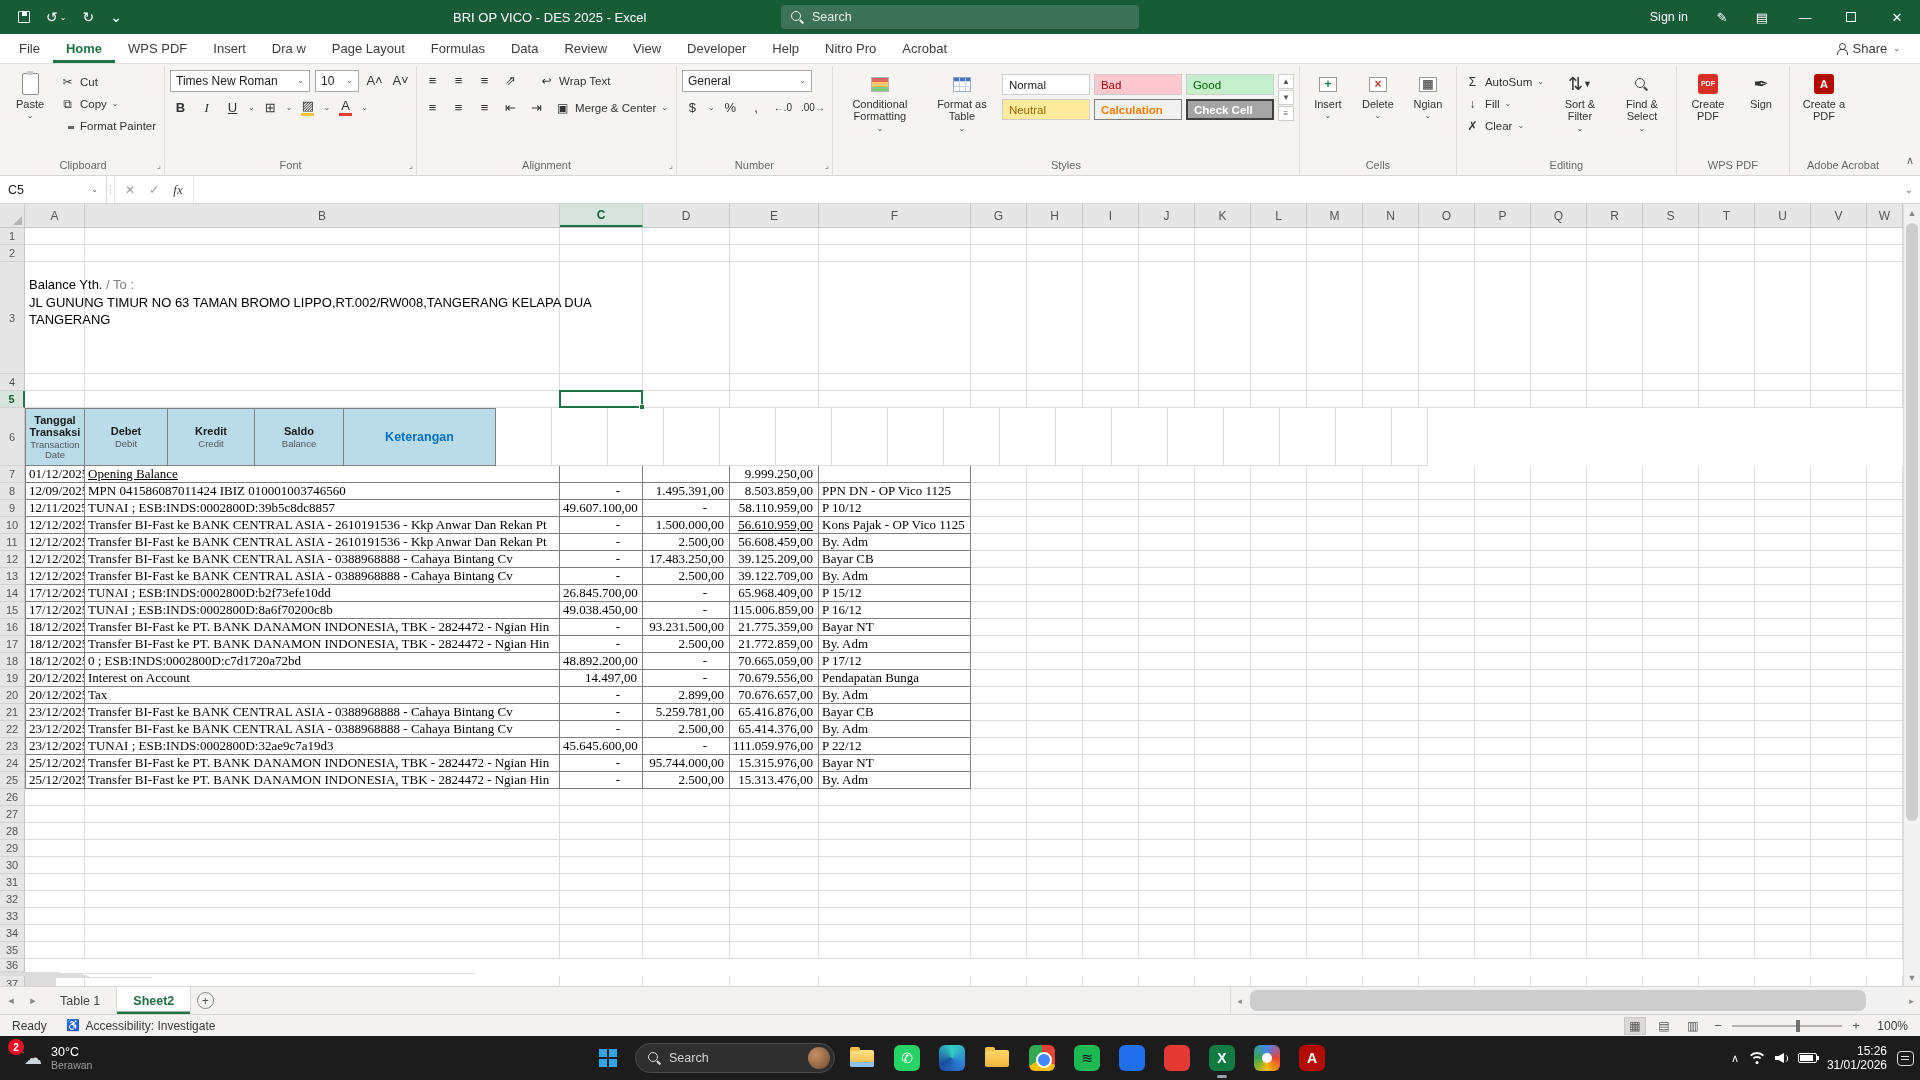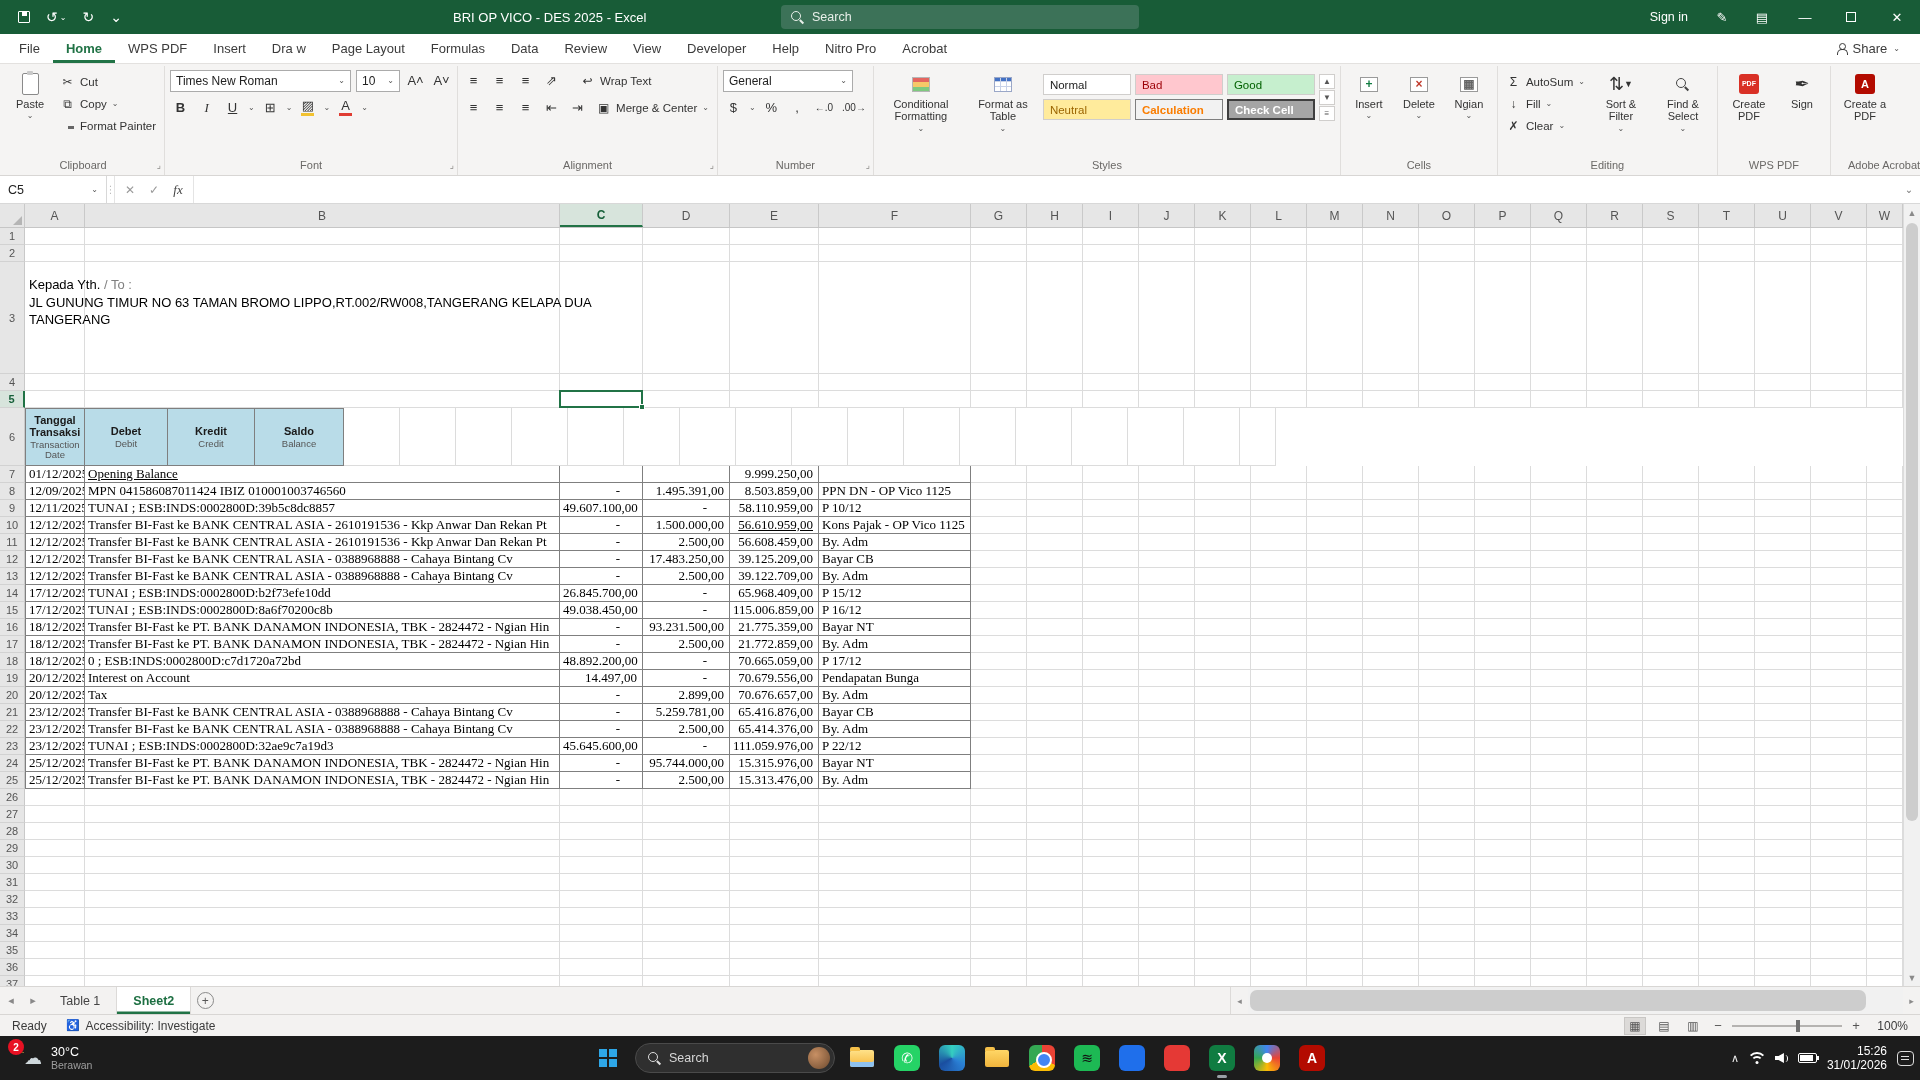--- a/index.html
+++ b/index.html
@@ -279,21 +279,21 @@
             </div>
         </div>
       </div>
       <span class="launcher">⌟</span>
       <div class="rg-label">Clipboard</div>
     </div>
 
     <div class="rgroup">
       <div class="rg-content" style="flex-direction:column;gap:2px">
         <div class="frow">
-          <div class="combo" style="width:181px">
+          <div class="combo" style="width:140px">
               <span>Times New Roman</span>
               <span class="dd">⌄</span>
             </div>
           <div class="combo" style="width:44px">
               <span>10</span>
               <span class="dd">⌄</span>
             </div>
           <span class="iconbtn">A˄</span>
           <span class="iconbtn">A˅</span>
         </div>
@@ -589,21 +589,21 @@
             <div class="g-cell" style="width: 56px;"></div>
             <div class="g-cell" style="width: 56px;"></div>
             <div class="g-cell" style="width: 56px;"></div>
             <div class="g-cell" style="width: 56px;"></div>
             <div class="g-cell" style="width: 36px;"></div>
           </div>
           <div class="g-row" style="height: 112px;">
             <div class="row-h">3</div>
             <div class="g-cell addr-host" style="width: 60px;">
               <div class="addr">
-                <div><span class="a-main">Kepada Yth.</span><span class="a-sub"> / To :</span></div>
+                <div><span class="a-main">Balance Yth.</span><span class="a-sub"> / To :</span></div>
                 <div>JL GUNUNG TIMUR NO 63 TAMAN BROMO LIPPO,RT.002/RW008,TANGERANG KELAPA DUA</div>
                 <div>TANGERANG</div>
               </div>
             </div>
             <div class="g-cell" style="width: 475px;"></div>
             <div class="g-cell" style="width: 83px;"></div>
             <div class="g-cell" style="width: 87px;"></div>
             <div class="g-cell" style="width: 89px;"></div>
             <div class="g-cell" style="width: 152px;"></div>
             <div class="g-cell" style="width: 56px;"></div>
@@ -690,20 +690,23 @@
               <div class="th-en">Debit</div>
             </div>
             <div class="g-cell th tb tb-t" style="width: 87px;">
               <div class="th-id">Kredit</div>
               <div class="th-en">Credit</div>
             </div>
             <div class="g-cell th tb tb-t" style="width: 89px;">
               <div class="th-id">Saldo</div>
               <div class="th-en">Balance</div>
             </div>
+            <div class="g-cell th tb tb-t" style="width: 152px;">
+              <div class="th-ket">Keterangan</div>
+            </div>
             <div class="g-cell" style="width: 56px;"></div>
             <div class="g-cell" style="width: 56px;"></div>
             <div class="g-cell" style="width: 56px;"></div>
             <div class="g-cell" style="width: 56px;"></div>
             <div class="g-cell" style="width: 56px;"></div>
             <div class="g-cell" style="width: 56px;"></div>
             <div class="g-cell" style="width: 56px;"></div>
             <div class="g-cell" style="width: 56px;"></div>
             <div class="g-cell" style="width: 56px;"></div>
             <div class="g-cell" style="width: 56px;"></div>
@@ -1462,21 +1465,21 @@
             <div class="g-cell" style="width: 56px;"></div>
             <div class="g-cell" style="width: 56px;"></div>
             <div class="g-cell" style="width: 56px;"></div>
             <div class="g-cell" style="width: 56px;"></div>
             <div class="g-cell" style="width: 56px;"></div>
             <div class="g-cell" style="width: 56px;"></div>
             <div class="g-cell" style="width: 56px;"></div>
             <div class="g-cell" style="width: 56px;"></div>
             <div class="g-cell" style="width: 36px;"></div>
           </div>
-          <div class="g-row" style="height: 17px;">
+          <div class="g-row" style="height: 17px; flex-direction: column;">
             <div class="row-h">36</div>
             <div class="g-cell" style="width: 60px;"></div>
             <div class="g-cell" style="width: 475px;"></div>
             <div class="g-cell" style="width: 83px;"></div>
             <div class="g-cell" style="width: 87px;"></div>
             <div class="g-cell" style="width: 89px;"></div>
             <div class="g-cell" style="width: 152px;"></div>
             <div class="g-cell" style="width: 56px;"></div>
             <div class="g-cell" style="width: 56px;"></div>
             <div class="g-cell" style="width: 56px;"></div>

